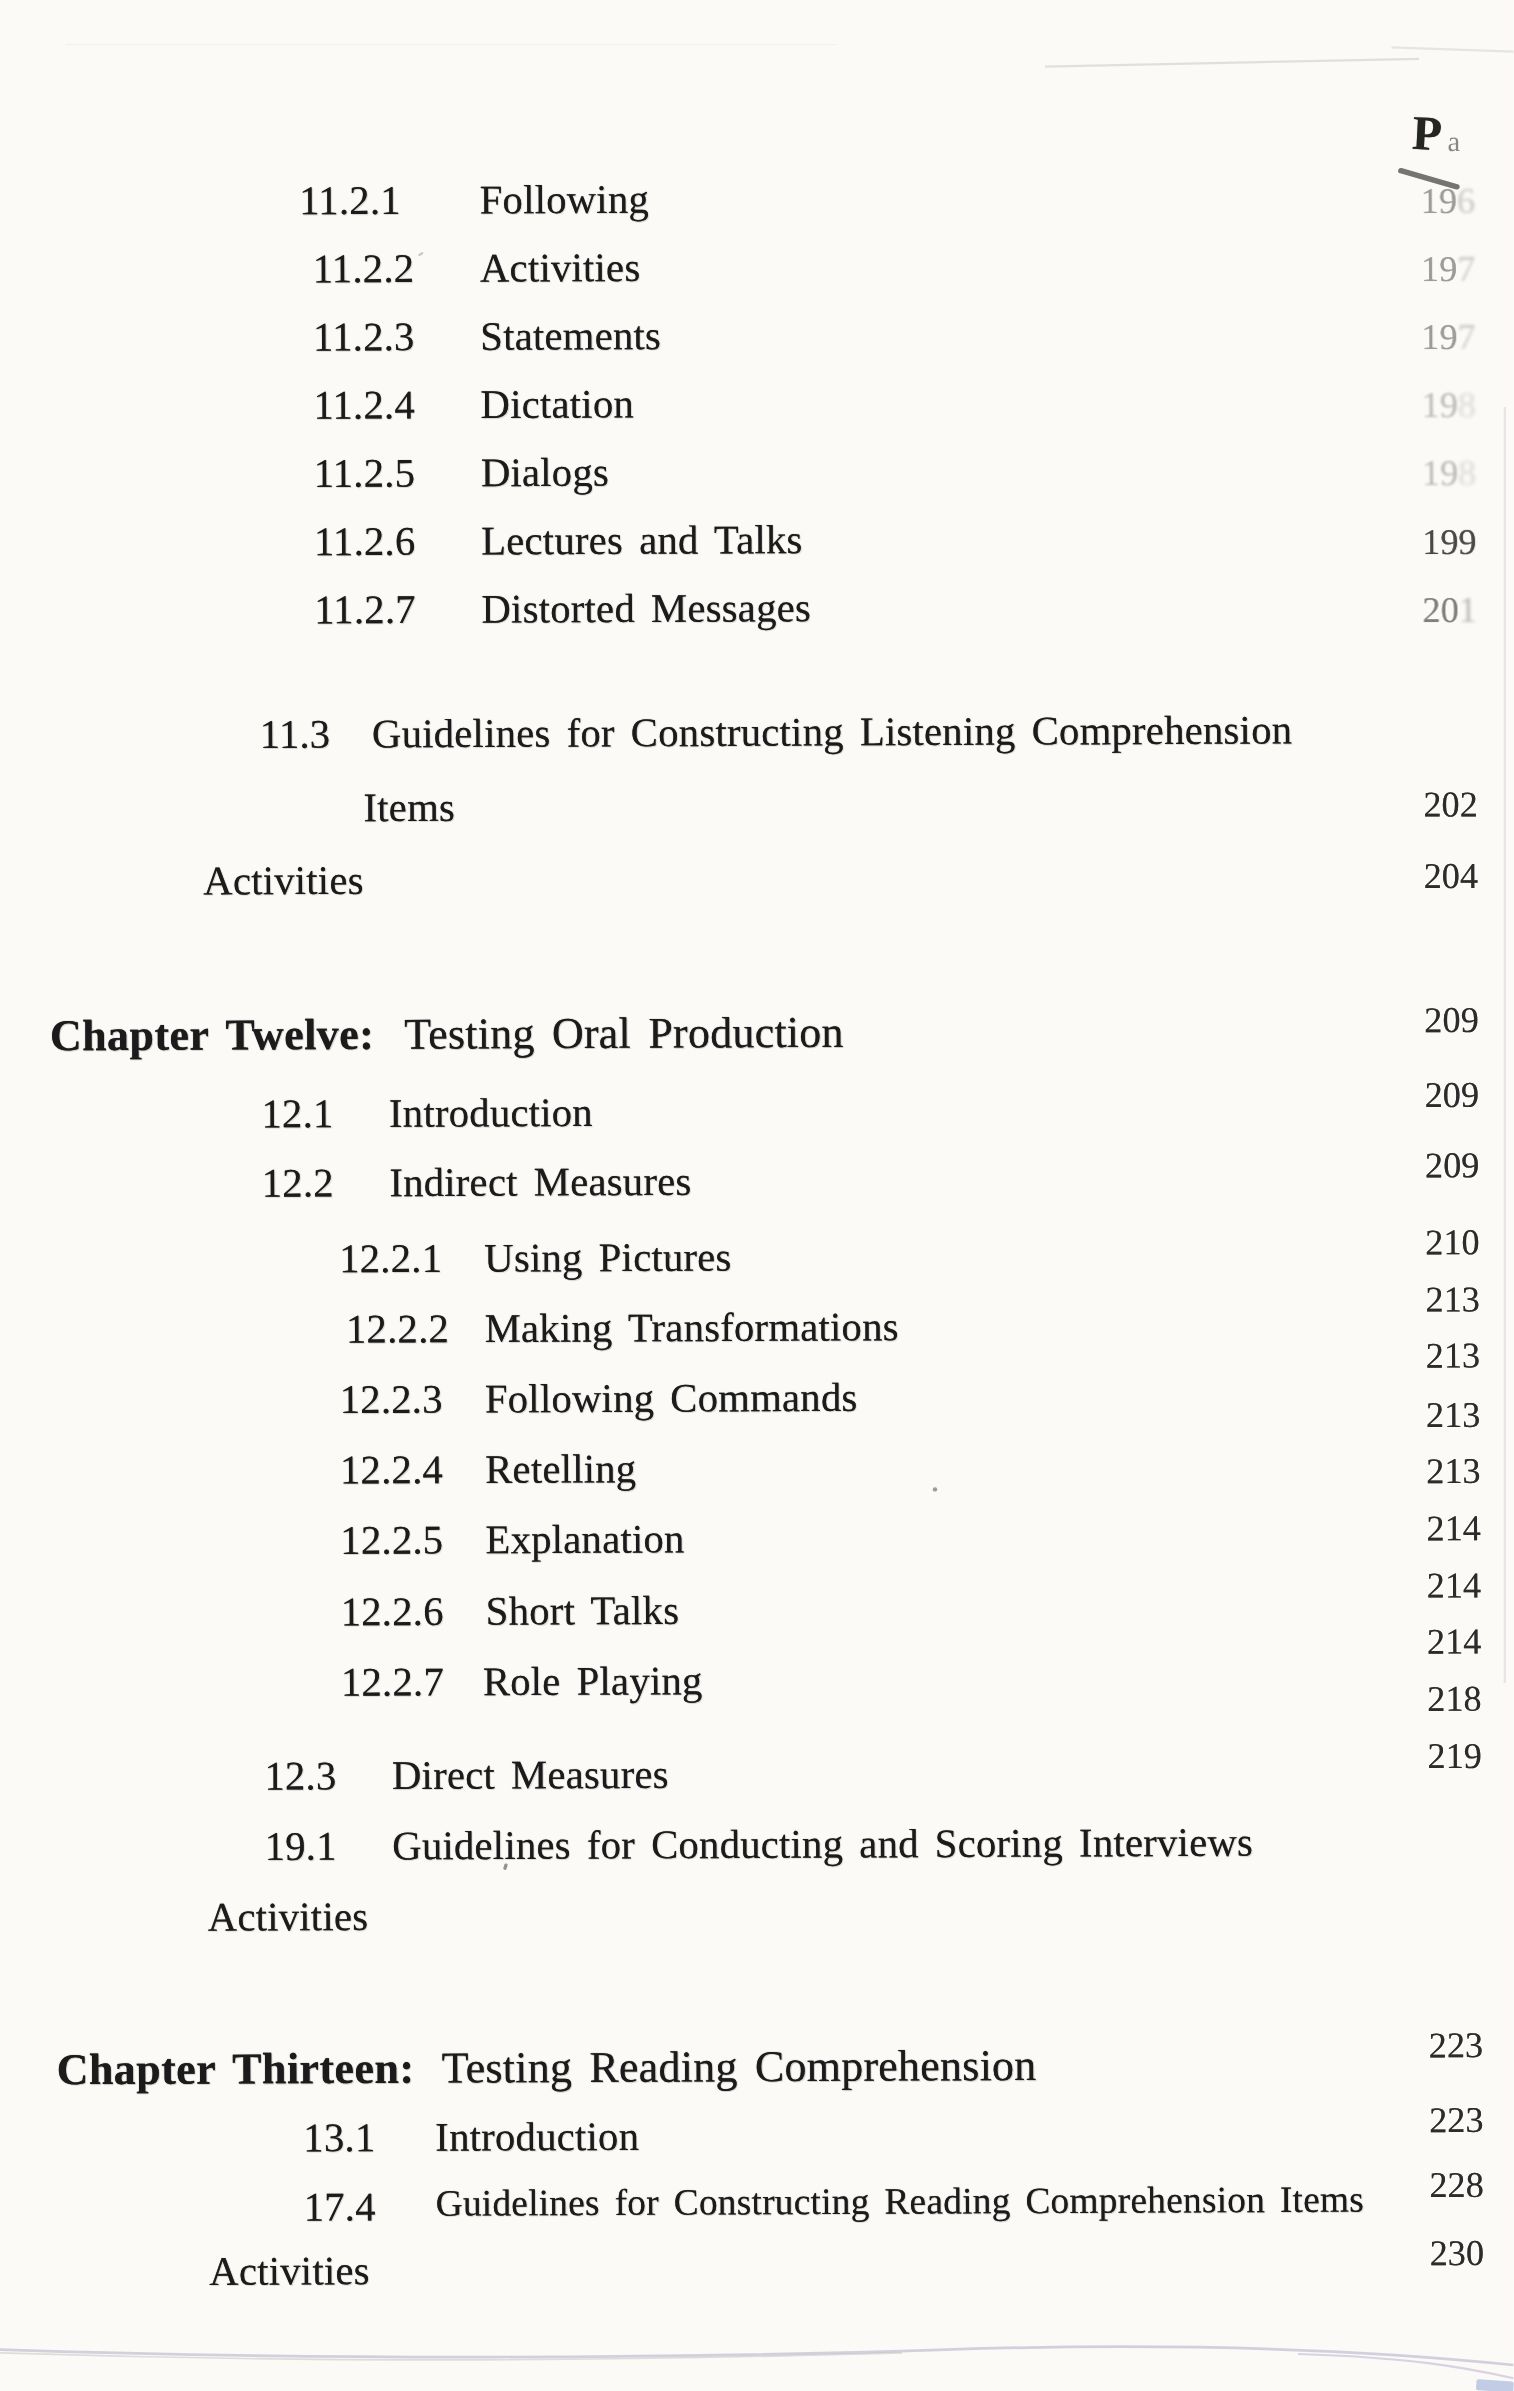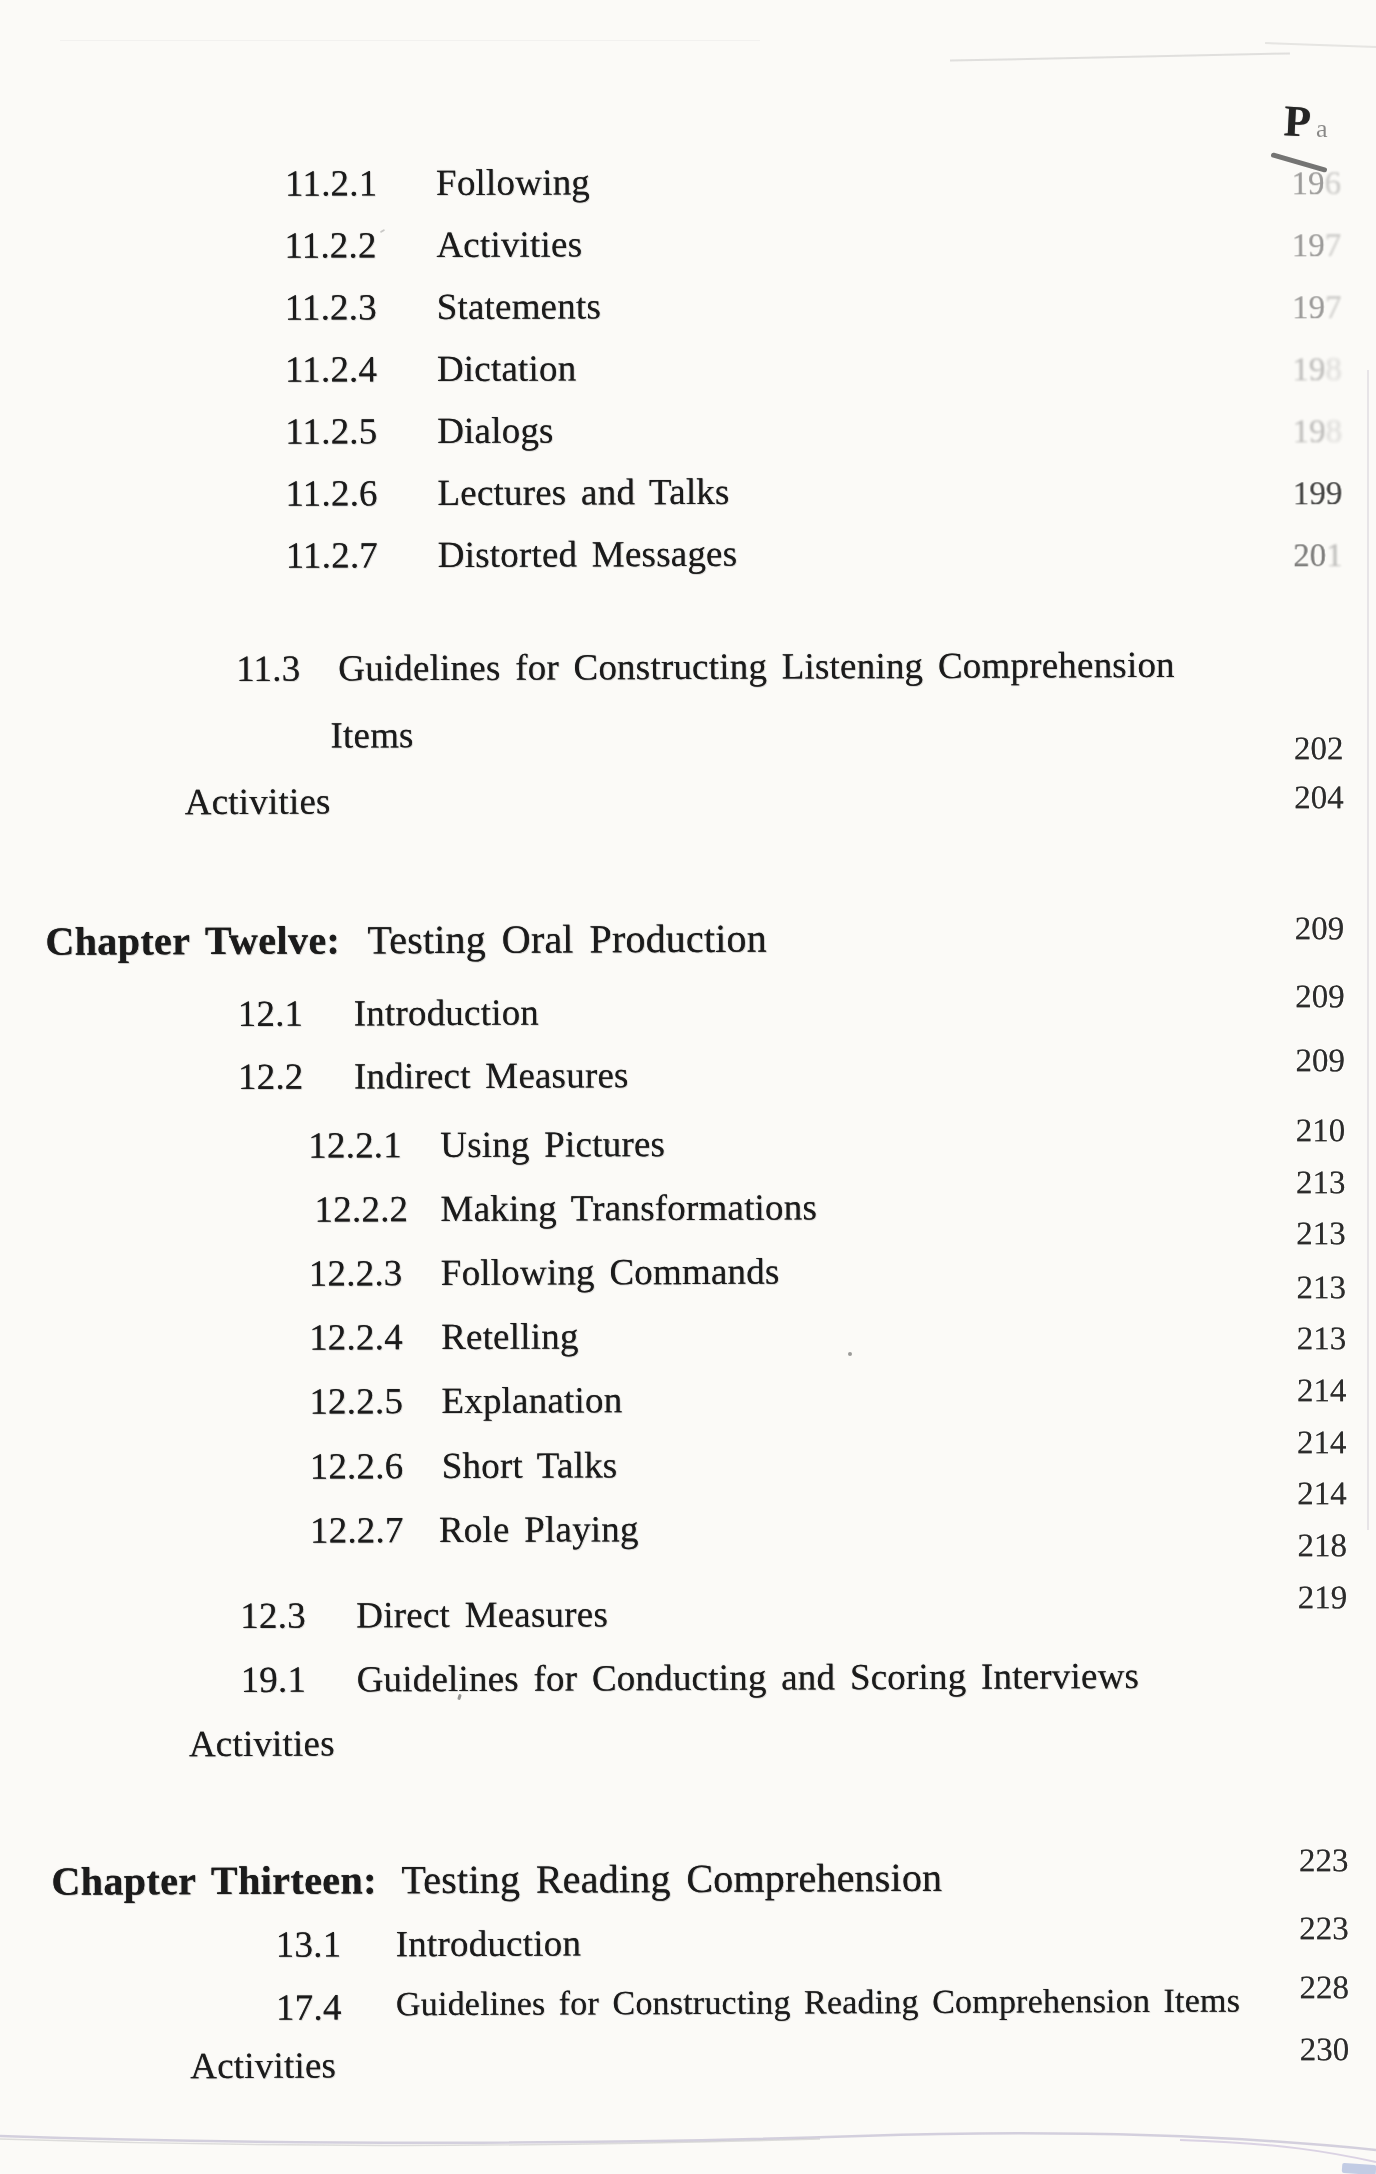--- a/index.html
+++ b/index.html
@@ -76,21 +76,21 @@
 
   <div id="page-col-header">
     <span class="p">P</span>
     <span class="a">a</span>
     <div class="swash"></div>
   </div>
 
   <div id="content">
 
     <div class="row" style="top:160px">
-      <span class="num" style="left:289px">11.2.1</span>
+      <span class="num" style="left:276px">11.2.1</span>
       <span class="title" style="left:440px">Following</span>
       <span class="page pg-f2" style="top:8px"><i>19</i><i class="pghost">6</i></span>
     </div>
 
     <div class="row" style="top:222px">
       <span class="num" style="left:288px">11.2.2</span>
       <span class="title" style="left:440px">Activities</span>
       <span class="page pg-f2" style="top:8px"><i>19</i><i class="pghost">7</i></span>
     </div>
 
@@ -124,21 +124,21 @@
       <span class="page pg-f1" style="top:8px"><i>20</i><i class="pghost">1</i></span>
     </div>
 
     <div class="row" style="top:645px">
       <span class="num" style="left:238px">11.3</span>
       <span class="title" style="left:340px">Guidelines for Constructing Listening Comprehension</span>
     </div>
 
     <div class="row" style="top:712px">
       <span class="title" style="left:332px">Items</span>
-      <span class="page pg-full" style="top:21px"><i>202</i></span>
+      <span class="page pg-full" style="top:5px"><i>202</i></span>
     </div>
 
     <div class="row" style="top:778px">
       <span class="title" style="left:186px">Activities</span>
       <span class="page pg-full" style="top:4px"><i>204</i></span>
     </div>
 
     <div class="row chap" style="top:915px">
       <span class="num" style="left:46px">Chapter Twelve:</span>
       <span class="title" style="left:368px">Testing Oral Production</span>

